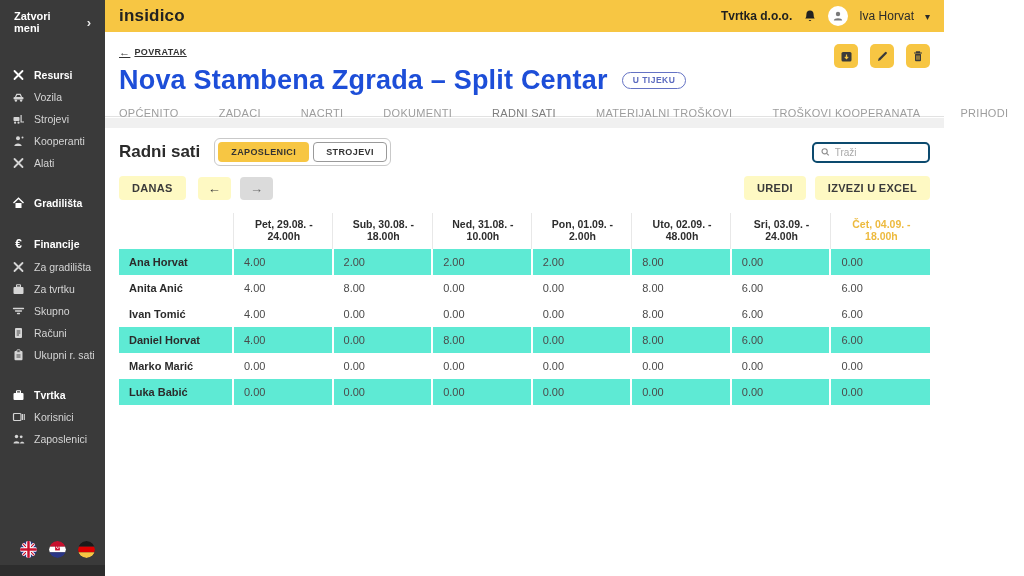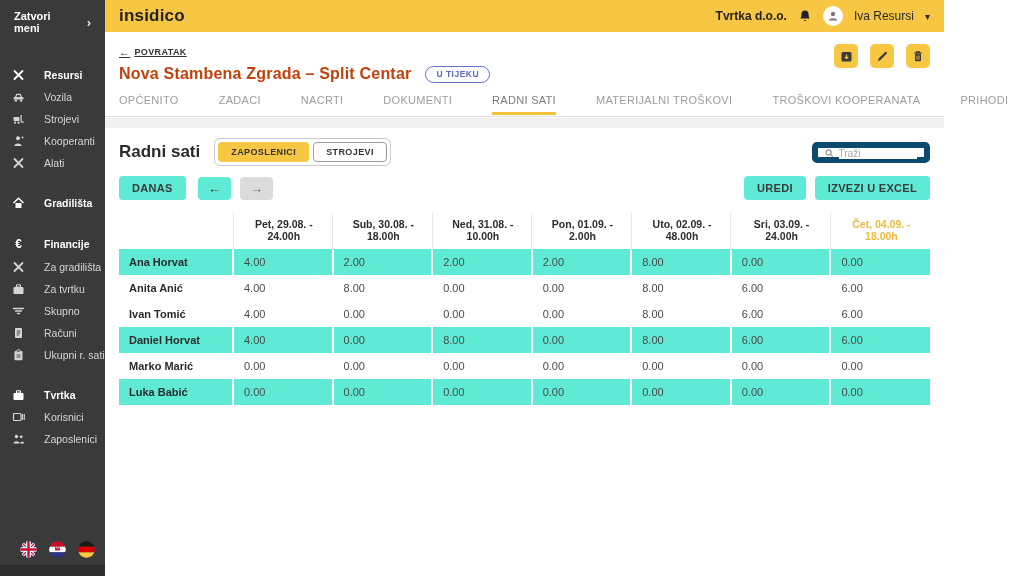--- a/index.html
+++ b/index.html
@@ -8,21 +8,21 @@
   .app { position:relative; width:944px; height:576px; }
 
   
   .sidebar { position:absolute; left:0; top:0; width:105px; height:576px;
              background:#3A3A3A; color:#D9D9D9; z-index:5; }
   .collapse { display:flex; align-items:center; gap:16px; padding:10px 14px 12px 14px;
               color:#fff; font-size:11px; font-weight:bold; cursor:pointer; }
   .collapse .chev { font-size:13px; color:#e8e8e8; }
   .nav-group { margin-top:18px; }
   .nav-group:first-of-type { margin-top:8px; }
-  .nav-item { display:flex; align-items:center; gap:19px; padding:5px 6px 5px 12px;
+  .nav-item { display:flex; align-items:center; gap:9px; padding:5px 6px 5px 12px;
               font-size:10.5px; color:#D5D5D5; cursor:pointer; white-space:nowrap; }
   .nav-item.hdr { color:#FFFFFF; font-weight:bold; }
   .nav-item svg { flex:0 0 13px; }
   .nav-item .txticon { width:13px; text-align:center; font-size:12px; font-weight:bold; color:#D5D5D5; }
   .flags { position:absolute; left:20px; bottom:18px; display:flex; gap:12px; }
   .flag { width:17px; height:17px; border-radius:50%; overflow:hidden; cursor:pointer; }
   .side-foot { position:absolute; left:0; bottom:0; width:105px; height:11px; background:#2D2D2D; }
 
   
   .topbar { position:absolute; left:105px; top:0; right:0; height:32px; background:#F7C643;
@@ -35,21 +35,21 @@
   .username { font-size:12px; color:#2a2a2a; }
   .chev-down { font-size:10px; color:#2a2a2a; }
 
   
   .headcard { position:absolute; left:105px; top:32px; right:0; height:85px; background:#fff;
               padding:10px 14px 0 14px; border-bottom:1px solid #E2E2E2; }
   .back { display:inline-flex; align-items:center; gap:4px; font-size:9px; font-weight:bold;
           letter-spacing:.4px; color:#333; text-decoration:underline; cursor:pointer; }
   .back .arr { font-size:11px; text-decoration:none; }
   .title-row { display:flex; align-items:center; gap:14px; margin-top:5px; }
-  .title { font-size:16px; font-weight:800; color:#c2410c; letter-spacing:.2px; }
+  .title { font-size:27px; font-weight:800; color:#1d4ed8; letter-spacing:.2px; }
   .badge { font-size:8.5px; font-weight:bold; letter-spacing:.5px; color:#5B6ABF;
            border:1.5px solid #6472C4; border-radius:10px; padding:2px 10px 3px 10px; }
   .actions { position:absolute; top:12px; right:14px; display:flex; gap:12px; }
   .act-btn { width:24px; height:24px; border-radius:5px; background:#F7C643; border:none;
              display:flex; align-items:center; justify-content:center; cursor:pointer; }
   .tabs { display:flex; gap:40px; margin-top:11px; }
   .tab { font-size:11px; color:#9D9D9D; letter-spacing:.3px; padding-bottom:9px;
          position:relative; cursor:pointer; white-space:nowrap; }
   .tab.active { color:#7C7C7C; }
   .tab.active::after { content:""; position:absolute; left:0; right:0; bottom:0; height:3px; background:#F4C13A; }
@@ -60,28 +60,28 @@
   .content { position:absolute; left:105px; top:128px; right:0; bottom:0; background:#fff;
              padding:10px 14px; }
   .tool-row1 { display:flex; align-items:center; }
   .h2 { font-size:17px; font-weight:800; color:#2B2B2B; }
   .toggle-wrap { display:flex; gap:4px; margin-left:14px; border:1px solid #C9C9C9;
                  border-radius:6px; padding:3px; background:#fff; }
   .tgl { font-size:9px; font-weight:bold; letter-spacing:.4px; color:#333; border-radius:4px;
          padding:4px 12px; cursor:pointer; border:1px solid transparent; background:#fff; }
   .tgl.on { background:#F7C643; }
   .tgl.off { border:1px solid #9a9a9a; }
-  .search { margin-left:auto; display:flex; align-items:flex-start; gap:5px; width:118px; height:21px;
-            border:6px solid #0c4a6e; border-radius:5px; background:#fff; padding:0 7px; }
+  .search { margin-left:auto; display:flex; align-items:center; gap:5px; width:118px; height:21px;
+            border:2px solid #0c4a6e; border-radius:5px; background:#fff; padding:0 7px; }
   .search input { border:none; outline:none; width:100%; font-size:10px; color:#444;
                   font-family:"Liberation Sans", sans-serif; }
   .search input::placeholder { color:#A9A9A9; }
 
   .tool-row2 { display:flex; align-items:center; margin-top:10px; }
-  .btn { border:none; border-radius:4px; background:#5eead4; color:#3A3A3A; font-weight:bold;
+  .btn { border:none; border-radius:4px; background:#fef9c3; color:#3A3A3A; font-weight:bold;
          font-size:11px; letter-spacing:.3px; padding:6px 13px; cursor:pointer;
          font-family:"Liberation Sans", sans-serif; }
   .btn.arrow { padding:4px 10px; font-size:13px; margin-left:12px; }
   .btn.gray { background:#DBDBDB; color:#6b6b6b; margin-left:9px; }
   .right-btns { margin-left:auto; display:flex; gap:9px; }
 
   
   table { border-collapse:collapse; table-layout:fixed; width:100%; margin-top:13px; }
   col.name-col { width:114px; }
   th { text-align:center; font-size:10.5px; font-weight:bold; color:#2D2D2D;
@@ -276,21 +276,21 @@
       <svg width="14" height="15" viewBox="0 0 14 15" style="cursor:pointer">
           <path d="M7 1.5 C4.7 1.5 3.4 3.2 3.4 5.4 C3.4 8.4 2.2 9.4 2.2 9.4 H11.8 C11.8 9.4 10.6 8.4 10.6 5.4 C10.6 3.2 9.3 1.5 7 1.5 Z" fill="#222"></path>
           <path d="M5.7 11 a1.4 1.4 0 0 0 2.6 0 Z" fill="#222"></path>
         </svg>
       <div class="avatar" style="cursor:pointer">
         <svg width="12" height="12" viewBox="0 0 12 12">
             <circle cx="6" cy="4" r="2.2" fill="#7a7a7a"></circle>
             <path d="M1.8 10.6 C1.8 7.4 10.2 7.4 10.2 10.6 Z" fill="#7a7a7a"></path>
           </svg>
       </div>
-      <span class="username" style="cursor:pointer">Iva Resursi</span>
+      <span class="username" style="cursor:pointer">Iva Horvat</span>
       <span class="chev-down" style="cursor:pointer">▾</span>
     </div>
   </div>
 
   <div class="headcard">
     <div class="back">
       <span class="arr">←</span>
       <span>POVRATAK</span>
     </div>
     <div class="title-row">

